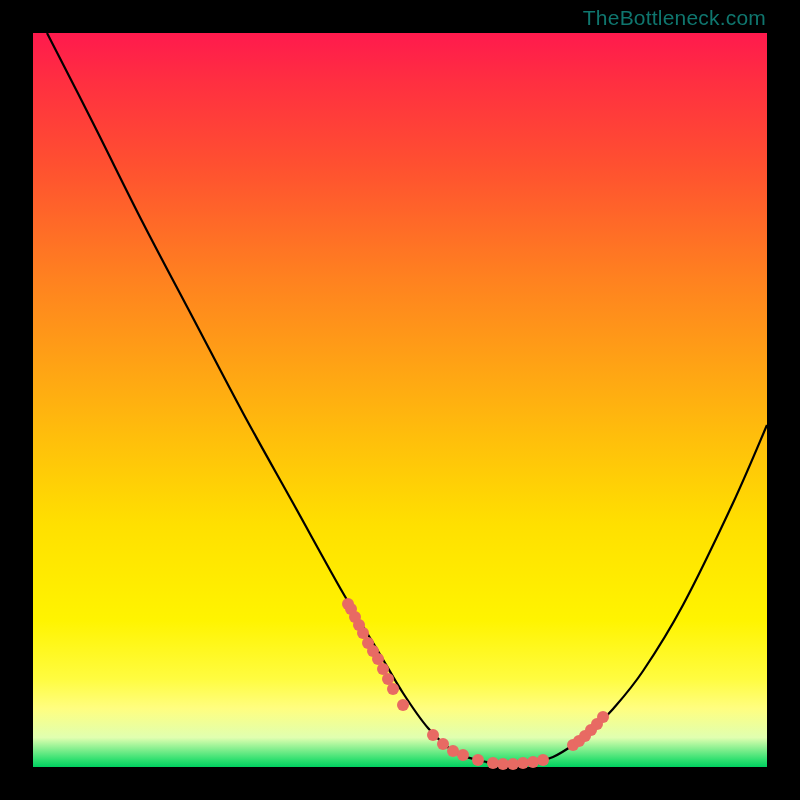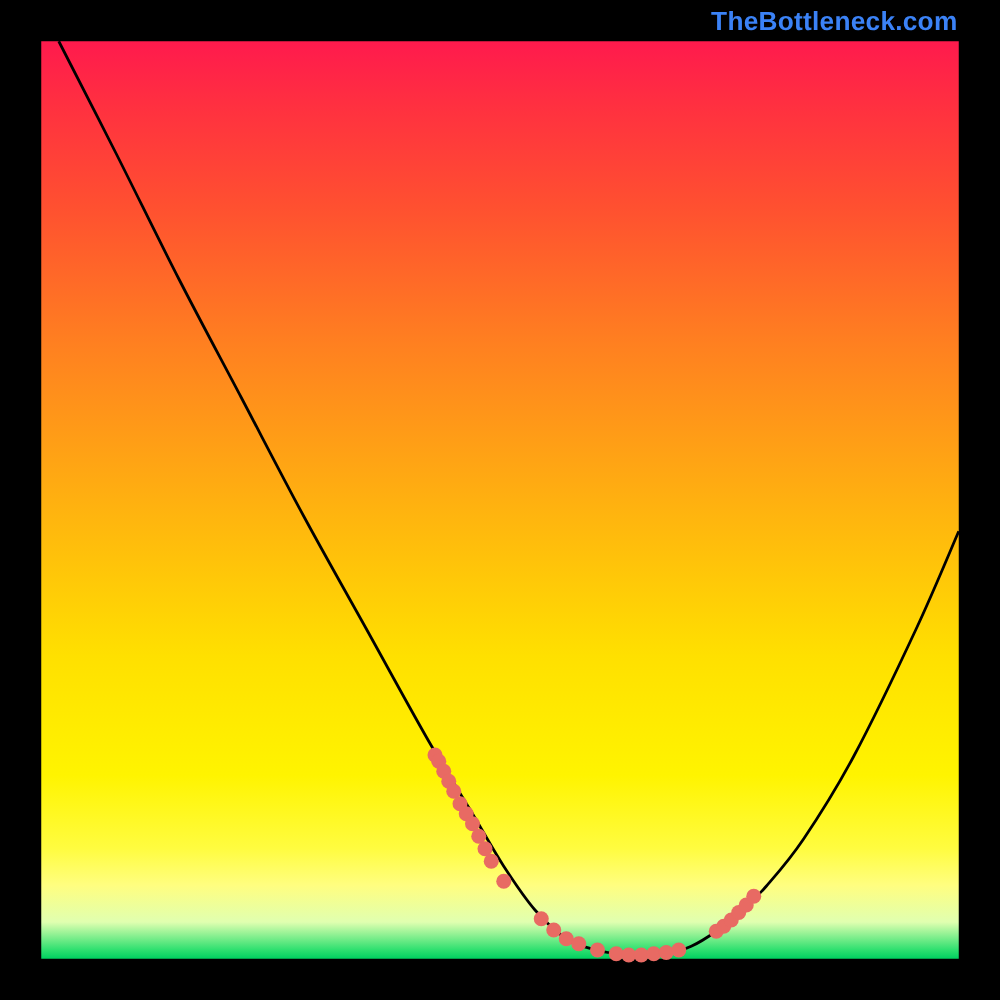--- a/index.html
+++ b/index.html
@@ -29,23 +29,23 @@
       #fffe80 92%,
       #e0ffb0 96%,
       #30e070 99%,
       #00d060 100%
     );
   }
   .watermark {
     position: absolute;
     top: 6px;
     right: 34px;
-    color: #3b82f6;
+    color: #0f766e;
     font-size: 21px;
-    font-weight: 700;
+    font-weight: 400;
     letter-spacing: 0.2px;
   }
   svg.curve {
     position: absolute;
     left: 0;
     top: 0;
     width: 734px;
     height: 734px;
     overflow: visible;
   }

